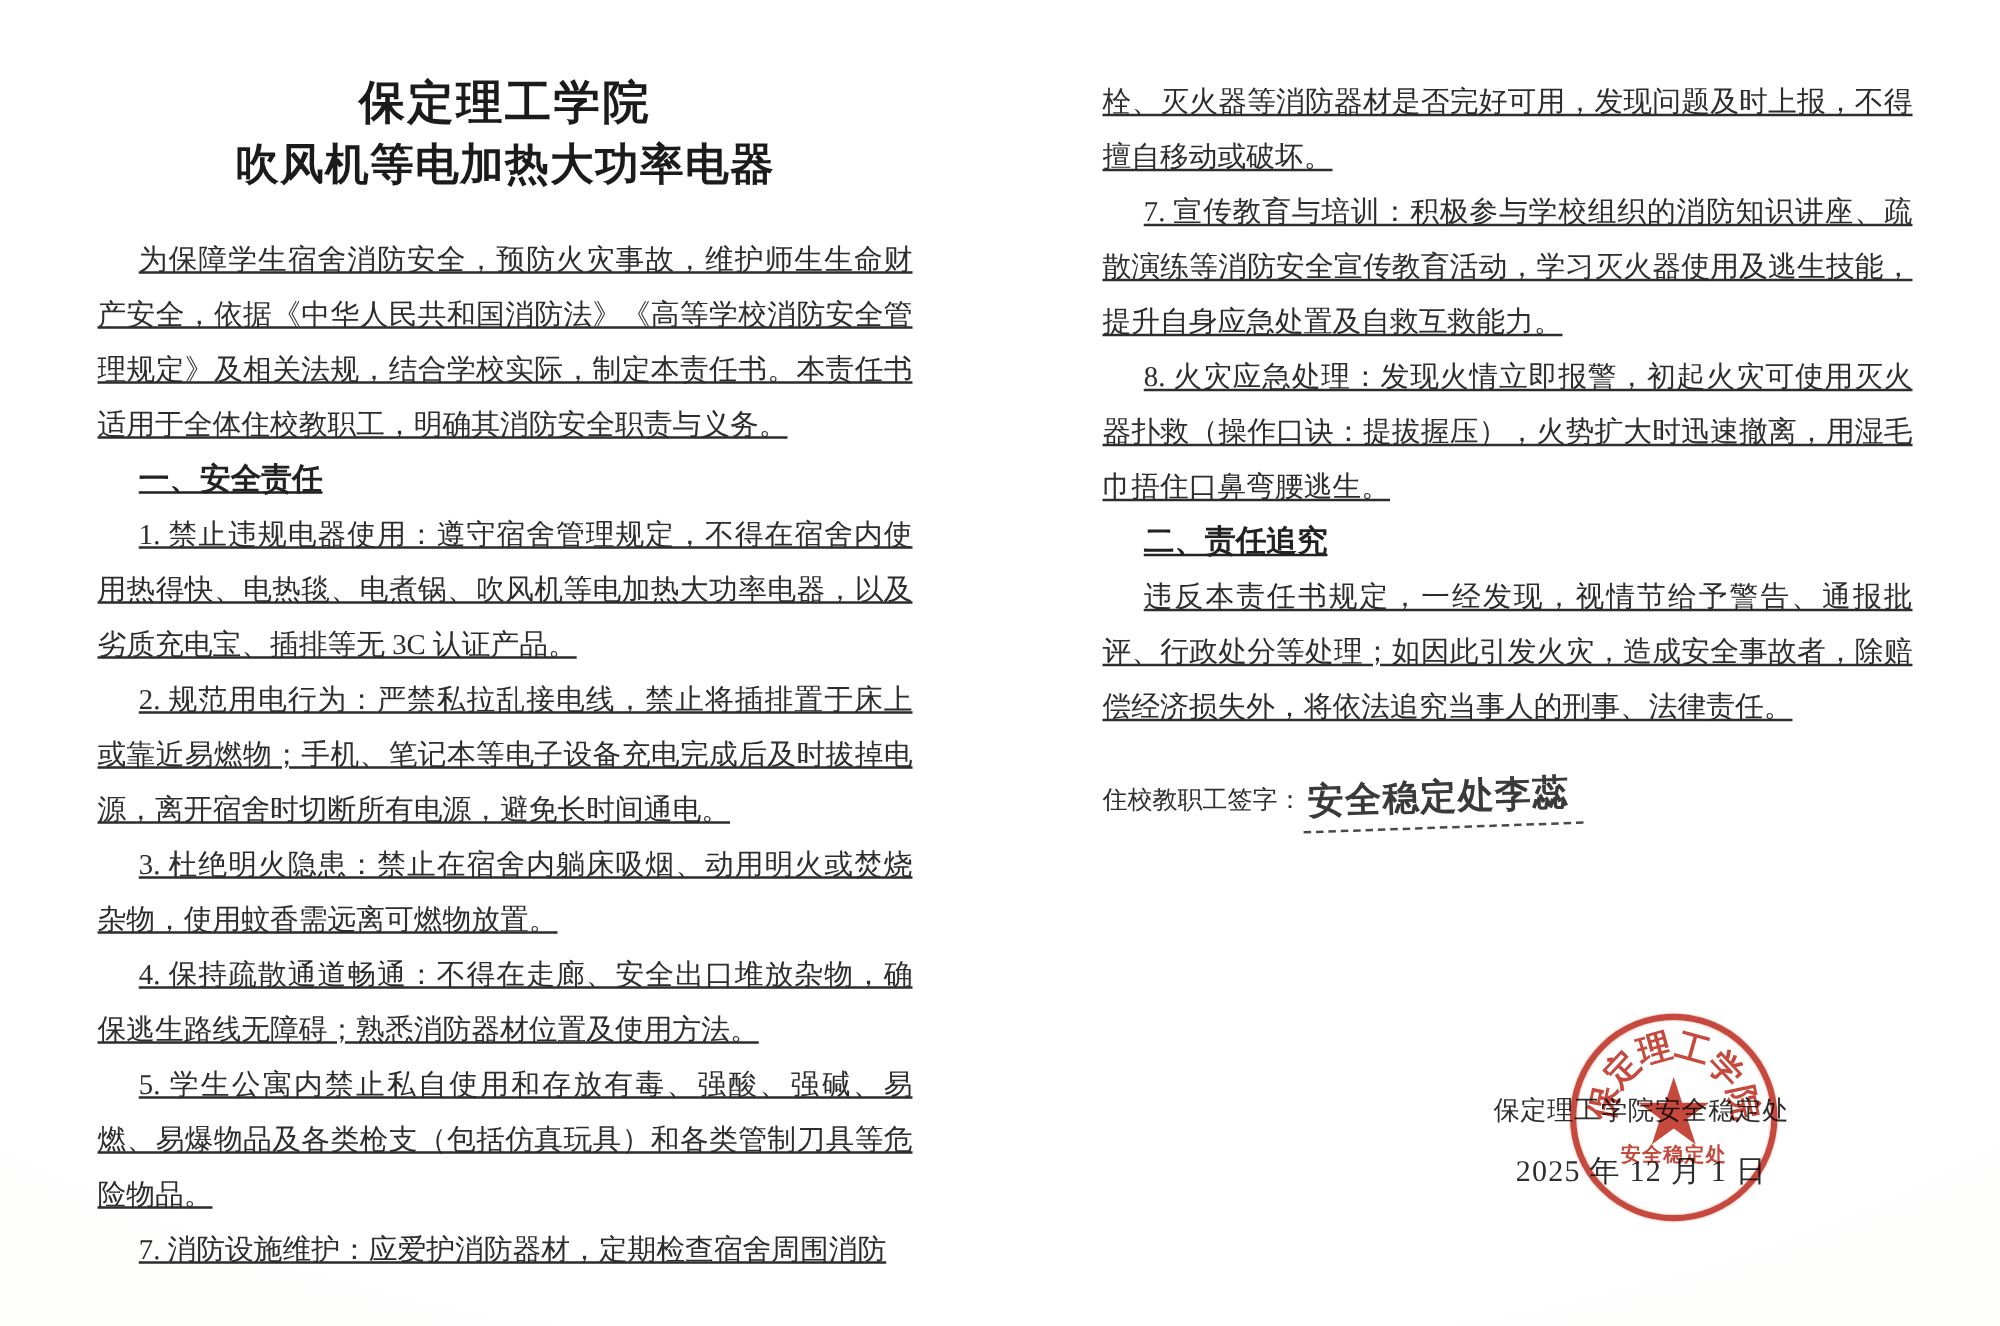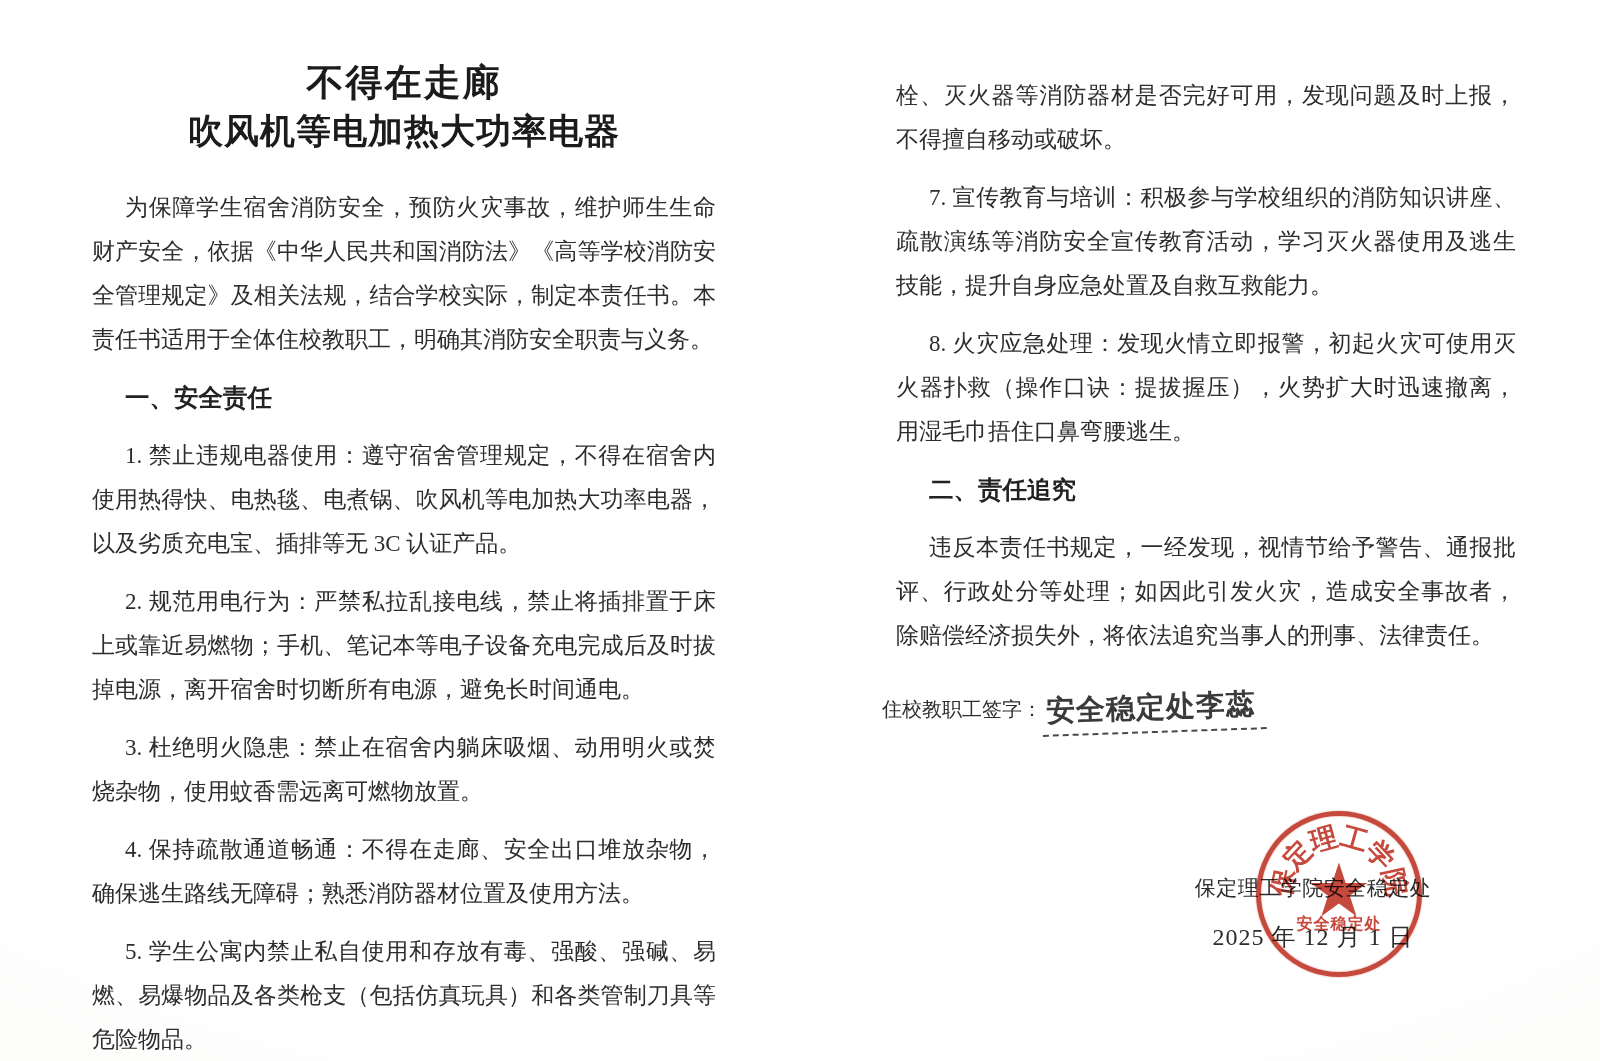--- a/index.html
+++ b/index.html
@@ -15,21 +15,21 @@
     position:absolute;
     font-size:23px;
     line-height:44px;
     text-align:justify;
   }
   .col-left  { left:78px;  top:58px; width:652px; }
   .col-right { left:882px; top:60px; width:648px; }
   .doc-title { text-align:center; font-weight:bold; color:#1b1b1b; margin-bottom:30px; }
   .doc-title .t1 { font-size:37px; line-height:50px; letter-spacing:2px; }
   .doc-title .t2 { font-size:35px; line-height:48px; letter-spacing:1px; }
-  .para { margin:14px; text-indent:33px; }
+  .para { margin:0; text-indent:33px;text-decoration:underline; }
   .para.cont { text-indent:0; }
   .heading { font-weight:bold; font-size:24.5px; color:#222; }
   .sig-row { margin-top:26px; text-indent:0; white-space:nowrap; }
   .sig-label { font-size:20px; }
   .sig-value {
     display:inline-block;
     font-size:29px; font-weight:bold; color:#3a3a3a;
     letter-spacing:1px;
     transform:rotate(-2deg) translateY(1px);
     border-bottom:2px dashed #4a4a4a;
@@ -77,21 +77,21 @@
     font-family:"DejaVu Sans","Liberation Sans",sans-serif;
   }
 </style>
 </head>
 <body>
 
 <div class="page">
 
   <div class="col col-left">
     <div class="doc-title">
-      <div class="t1">不得在走廊</div>
+      <div class="t1">保定理工学院</div>
       <div class="t2">吹风机等电加热大功率电器</div>
     </div>
     <p class="para">为保障学生宿舍消防安全，预防火灾事故，维护师生生命财产安全，依据《中华人民共和国消防法》《高等学校消防安全管理规定》及相关法规，结合学校实际，制定本责任书。本责任书适用于全体住校教职工，明确其消防安全职责与义务。</p>
     <p class="para heading">一、安全责任</p>
     <p class="para">1. 禁止违规电器使用：遵守宿舍管理规定，不得在宿舍内使用热得快、电热毯、电煮锅、吹风机等电加热大功率电器，以及劣质充电宝、插排等无 3C 认证产品。</p>
     <p class="para">2. 规范用电行为：严禁私拉乱接电线，禁止将插排置于床上或靠近易燃物；手机、笔记本等电子设备充电完成后及时拔掉电源，离开宿舍时切断所有电源，避免长时间通电。</p>
     <p class="para">3. 杜绝明火隐患：禁止在宿舍内躺床吸烟、动用明火或焚烧杂物，使用蚊香需远离可燃物放置。</p>
     <p class="para">4. 保持疏散通道畅通：不得在走廊、安全出口堆放杂物，确保逃生路线无障碍；熟悉消防器材位置及使用方法。</p>
     <p class="para">5. 学生公寓内禁止私自使用和存放有毒、强酸、强碱、易燃、易爆物品及各类枪支（包括仿真玩具）和各类管制刀具等危险物品。</p>
     <p class="para">7. 消防设施维护：应爱护消防器材，定期检查宿舍周围消防</p>

